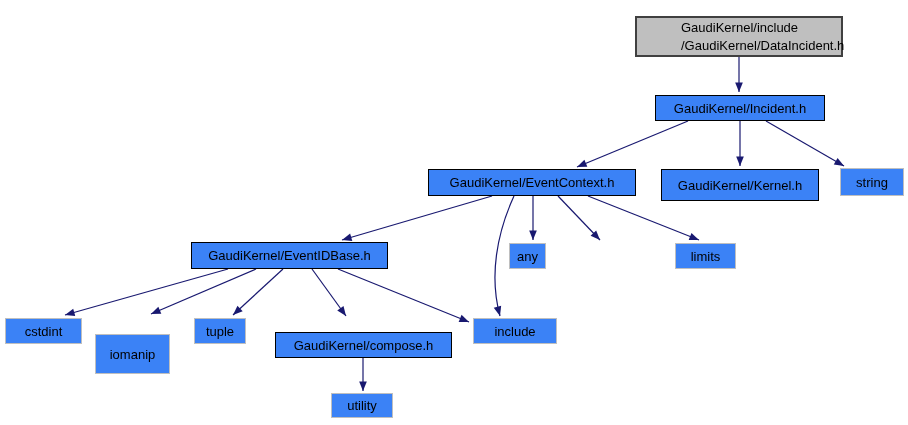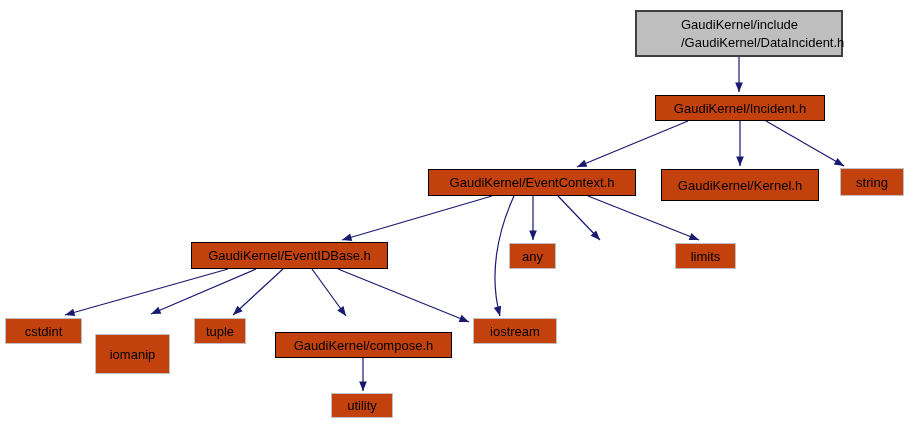--- a/index.html
+++ b/index.html
@@ -30,21 +30,21 @@
   .node {
     position: absolute;
     box-sizing: border-box;
     display: flex;
     flex-direction: column;
     justify-content: center;
     align-items: center;
     font-size: 13px;
     line-height: 17px;
     color: #000000;
-    background: #c2410c;
+    background: #3b82f6;
     white-space: nowrap;
   }
   .node.main {
     background: #bfbfbf;
     border: 2px solid #404040;
     align-items: flex-start;
     padding-left: 7px;
     line-height: 18px;
   }
   .node.linked {
@@ -76,56 +76,56 @@
         <path d="M588,196 L699,240" class="edge" stroke="#191970" marker-end="url(#arrow)"></path>
         <path d="M514,196 C497,233 489,276 500,316" class="edge" stroke="#191970" marker-end="url(#arrow)"></path>
         <path d="M228,269 L65,315" class="edge" stroke="#191970" marker-end="url(#arrow)"></path>
         <path d="M256,269 L151,314" class="edge" stroke="#191970" marker-end="url(#arrow)"></path>
         <path d="M283,269 L233,315" class="edge" stroke="#191970" marker-end="url(#arrow)"></path>
         <path d="M312,269 L346,316" class="edge" stroke="#191970" marker-end="url(#arrow)"></path>
         <path d="M338,269 L469,322" class="edge" stroke="#191970" marker-end="url(#arrow)"></path>
         <path d="M363,344 L363,391" class="edge" stroke="#191970" marker-end="url(#arrow)"></path>
       </g>
   </svg>
-<div class="node main" style="left: 635px; top: 10px; width: 208px; height: 47px; padding-left: 44px;">
+<div class="node main" style="left: 635px; top: 16px; width: 208px; height: 41px; padding-left: 44px;">
       <div class="node-label">GaudiKernel/include</div>
       <div class="node-label">/GaudiKernel/DataIncident.h</div>
     </div>
     <div class="node linked" style="left: 655px; top: 95px; width: 170px; height: 26px;">
       <div class="node-label">GaudiKernel/Incident.h</div>
     </div>
     <div class="node linked" style="left: 428px; top: 169px; width: 208px; height: 27px;">
       <div class="node-label">GaudiKernel/EventContext.h</div>
     </div>
     <div class="node linked" style="left: 661px; top: 169px; width: 158px; height: 32px;">
       <div class="node-label">GaudiKernel/Kernel.h</div>
     </div>
     <div class="node plain" style="left: 840px; top: 168px; width: 64px; height: 28px; justify-content: center;">
       <div class="node-label">string</div>
     </div>
     <div class="node linked" style="left: 191px; top: 242px; width: 197px; height: 27px;">
       <div class="node-label">GaudiKernel/EventIDBase.h</div>
     </div>
-    <div class="node plain" style="left: 509px; top: 243px; width: 47px; height: 26px; align-items: center;">
+    <div class="node plain" style="left: 509px; top: 243px; width: 37px; height: 26px; align-items: center;">
       <div class="node-label">any</div>
     </div>
     <div class="node plain" style="left: 675px; top: 243px; width: 61px; height: 26px;">
       <div class="node-label">limits</div>
     </div>
     <div class="node plain" style="left: 5px; top: 318px; width: 77px; height: 26px;">
       <div class="node-label">cstdint</div>
     </div>
     <div class="node plain" style="left: 95px; top: 318px; width: 75px; height: 40px; margin-top: 16px;">
       <div class="node-label">iomanip</div>
     </div>
     <div class="node plain" style="left: 194px; top: 318px; width: 52px; height: 26px;">
       <div class="node-label">tuple</div>
     </div>
     <div class="node linked" style="left: 275px; top: 332px; width: 177px; height: 26px;">
       <div class="node-label">GaudiKernel/compose.h</div>
     </div>
     <div class="node plain" style="left: 473px; top: 318px; width: 84px; height: 26px;">
-      <div class="node-label">iostream</div>
+      <div class="node-label">include</div>
     </div>
     <div class="node plain" style="left: 331px; top: 393px; width: 62px; height: 25px;">
       <div class="node-label">utility</div>
     </div>
   </div>
 
 </body></html>

